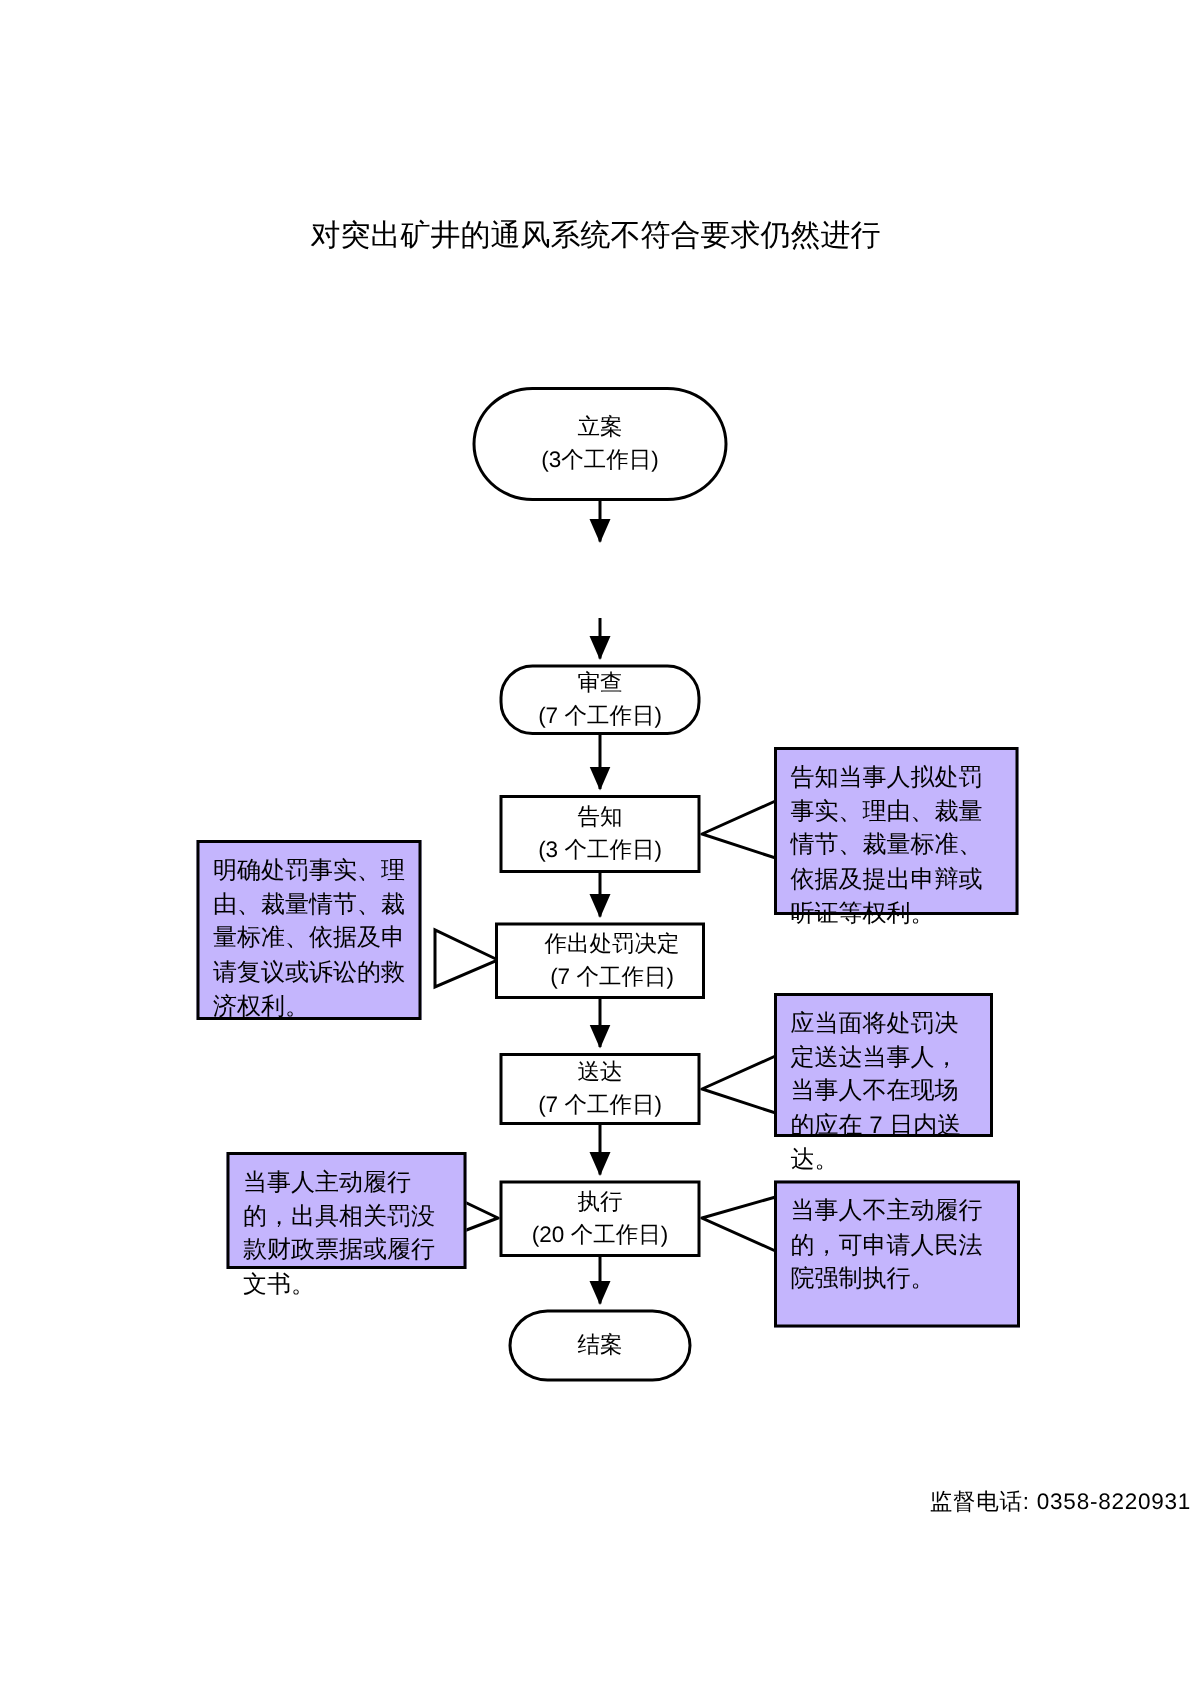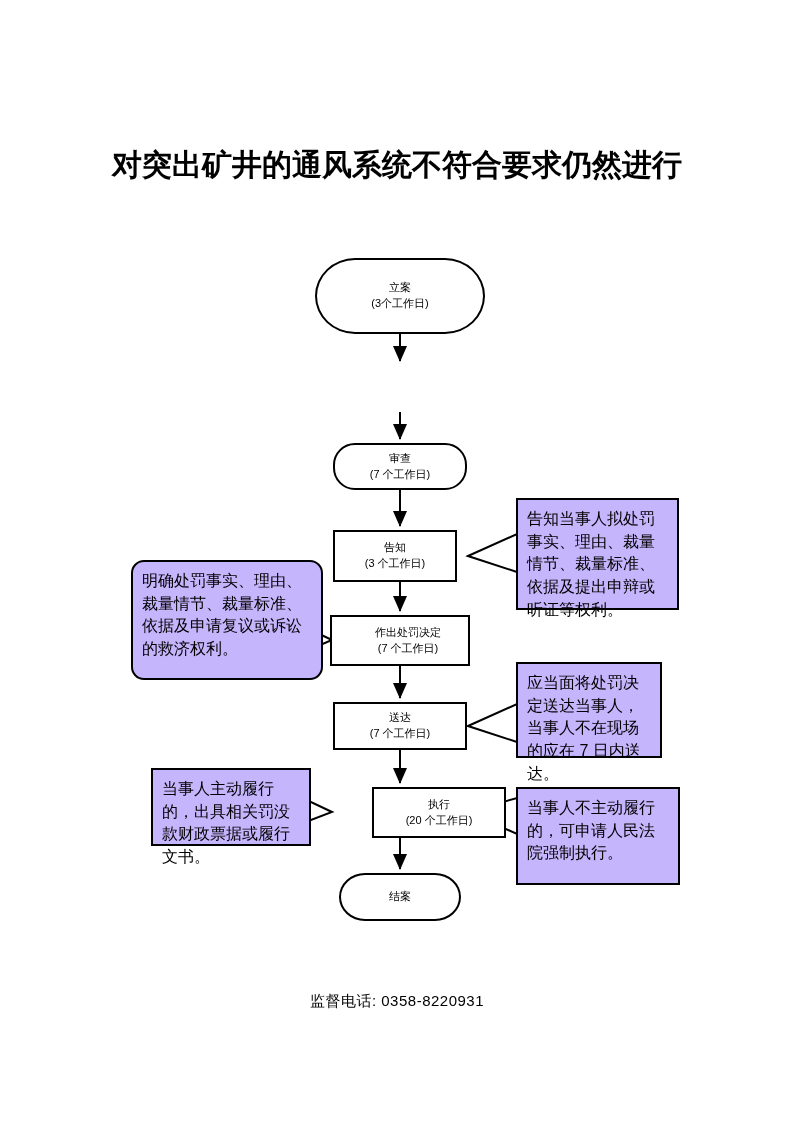--- a/index.html
+++ b/index.html
@@ -16,41 +16,41 @@
     background: #ffffff;
     margin: 0 auto;
     overflow: hidden;
   }
   .title {
     position: absolute;
     top: 142px;
     left: 0;
     width: 100%;
     text-align: center;
-    font-size: 30px;
-    font-weight: bold;
+    font-size: 20px;
+    font-weight: normal;
     line-height: 1.55;
   }
   .svg-layer {
     position: absolute;
     top: 0;
     left: 0;
     width: 794px;
     height: 1123px;
     pointer-events: none;
   }
   .node {
     position: absolute;
     border: 2px solid #000;
     background: #fff;
     display: flex;
     flex-direction: column;
     align-items: center;
     justify-content: center;
-    font-size: 11px;
+    font-size: 15px;
     line-height: 1.45;
     text-align: left;
     box-sizing: border-box;
   }
   .node .lbl { font-weight: normal; }
   .oval-start { border-radius: 40px / 38px; }
   .oval-end   { border-radius: 26px / 24px; }
   .annotation {
     position: absolute;
     border: 2px solid #000;
@@ -58,37 +58,37 @@
     box-sizing: border-box;
     padding: 8px 9px;
     font-size: 16px;
     line-height: 1.42;
     text-align: left;
   }
   
   #node-case-filing   { left: 315px; top: 258px; width: 170px; height: 76px; }
   #node-investigation { left: 333px; top: 365px; width: 134px; height: 47px; }
   #node-review        { left: 333px; top: 443px; width: 134px; height: 47px; border-radius: 22px; }
-  #node-notification  { left: 333px; top: 530px; width: 124px; height: 52px; }
+  #node-notification  { left: 333px; top: 530px; width: 134px; height: 52px; }
   #node-decision      { left: 330px; top: 615px; width: 140px; height: 51px; padding-left: 16px; }
   #node-delivery      { left: 333px; top: 702px; width: 134px; height: 48px; }
-  #node-execution     { left: 333px; top: 787px; width: 134px; height: 51px; margin-left: 39px; }
-  #node-case-closed   { left: 339px; top: 873px; width: 122px; height: 48px; font-family: Liberation Serif, serif; }
+  #node-execution     { left: 333px; top: 787px; width: 134px; height: 51px; }
+  #node-case-closed   { left: 339px; top: 873px; width: 122px; height: 48px; }
   
   #annotation-notification-right { left: 516px; top: 498px; width: 163px; height: 112px; }
-  #annotation-decision-left      { left: 131px; top: 560px; width: 192px; height: 120px; border-radius: 13px; }
+  #annotation-decision-left      { left: 131px; top: 560px; width: 150px; height: 120px; }
   #annotation-delivery-right     { left: 516px; top: 662px; width: 146px; height: 96px; }
   #annotation-execution-left     { left: 131px; top: 768px; width: 160px; height: 78px; margin-left: 20px; }
   #annotation-execution-right    { left: 516px; top: 787px; width: 164px; height: 98px; }
   .footer {
     position: absolute;
     top: 992px;
     left: 0;
     width: 100%;
-    text-align: center;
+    text-align: right;
     font-size: 15px;
     letter-spacing: 0.5px;
   }
 </style>
 </head>
 <body>
 
 <div class="page">
 
   <div class="title">

